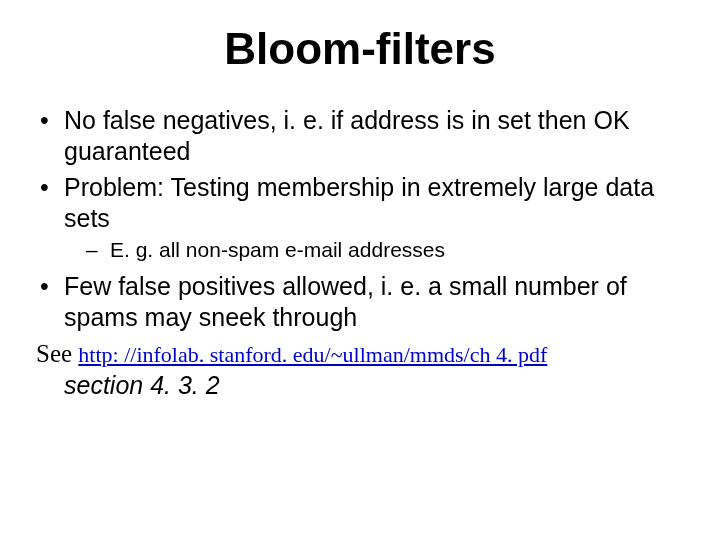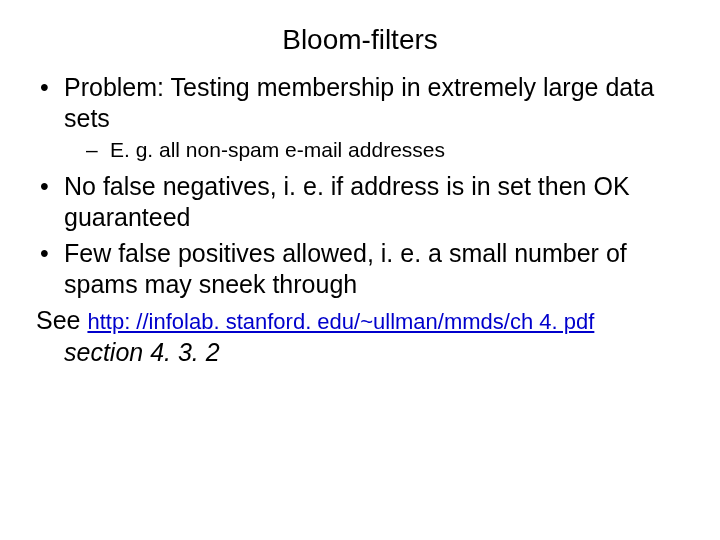--- a/index.html
+++ b/index.html
@@ -12,23 +12,23 @@
     color: #000000;
   }
   .slide {
     box-sizing: border-box;
     width: 720px;
     height: 540px;
     padding: 18px 36px 36px 36px;
   }
   .title {
     text-align: center;
-    font-size: 28px;
-    margin: 6px 0 16px 0;
-    font-weight: normal;
+    font-size: 44px;
+    margin: 6px 0 31px 0;
+    font-weight: bold;
   }
   ul.level1 {
     list-style: none;
     margin: 0;
     padding: 0;
   }
   ul.level1 > li {
     position: relative;
     padding-left: 28px;
     font-size: 25px;
@@ -57,20 +57,21 @@
   ul.level2 > li::before {
     content: "–";
     position: absolute;
     left: 2px;
     top: 0;
   }
   .see-line {
     font-size: 25px;
     line-height: 1.25;
     margin-top: 4px;
+    font-family: Liberation Serif, serif;
   }
   .see-line .link {
     color: #0000cc;
     text-decoration: underline;
     font-size: 22px;
   }
   .section-line {
     font-size: 25px;
     padding-left: 28px;
     line-height: 1.25;
@@ -78,29 +79,29 @@
   }
 </style>
 </head>
 <body>
 
 <div class="slide">
   <div class="title">Bloom-filters</div>
 
   <ul class="level1">
     <li>
+      <span>No false negatives, i. e. if address is in set then OK guaranteed</span>
+    </li>
+    <li>
       <span>Problem: Testing membership in extremely large data sets</span>
       <ul class="level2">
         <li>
           <span>E. g. all non-spam e-mail addresses</span>
         </li>
       </ul>
-    </li>
-    <li>
-      <span>No false negatives, i. e. if address is in set then OK guaranteed</span>
     </li>
     <li>
       <span>Few false positives allowed, i. e. a small number of spams may sneek through</span>
     </li>
   </ul>
 
   <div class="see-line">
     <span>See </span><span class="link">http: //infolab. stanford. edu/~ullman/mmds/ch 4. pdf</span>
   </div>
   <div class="section-line">

